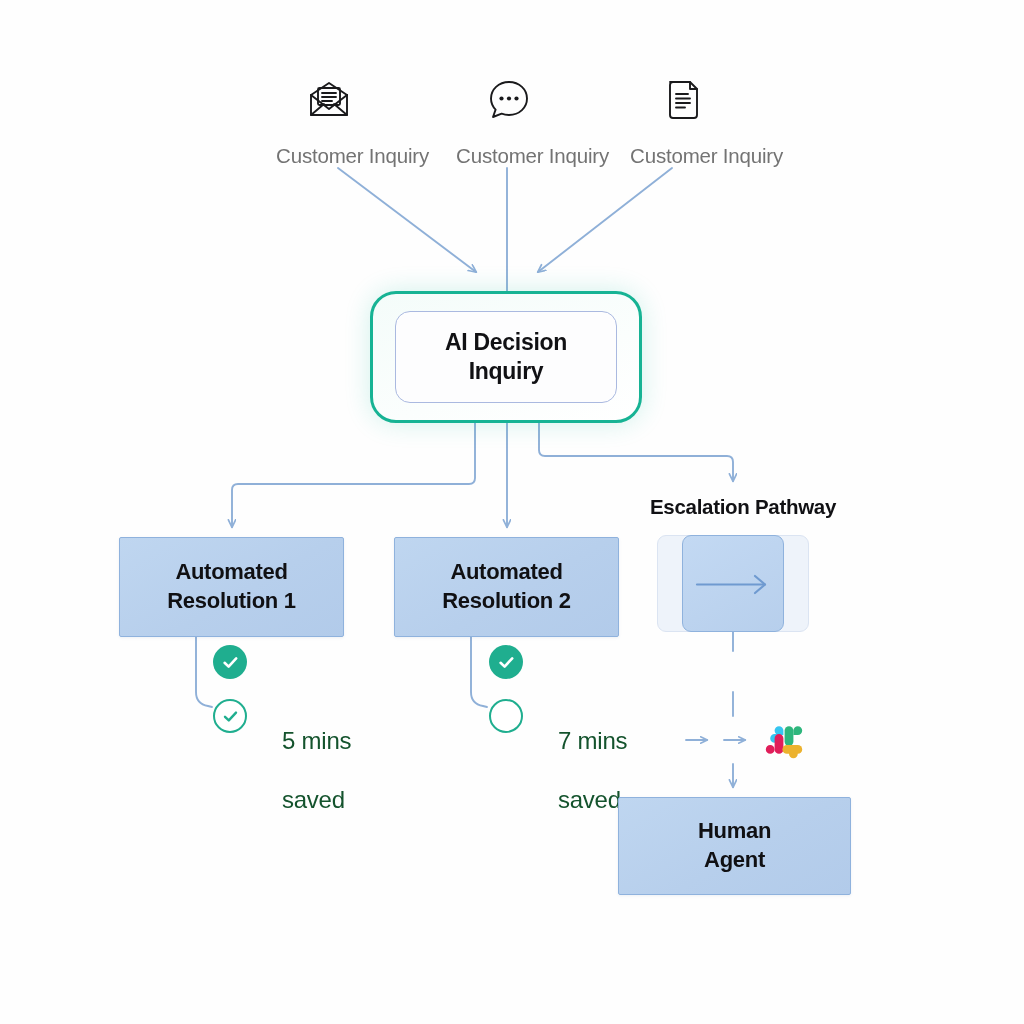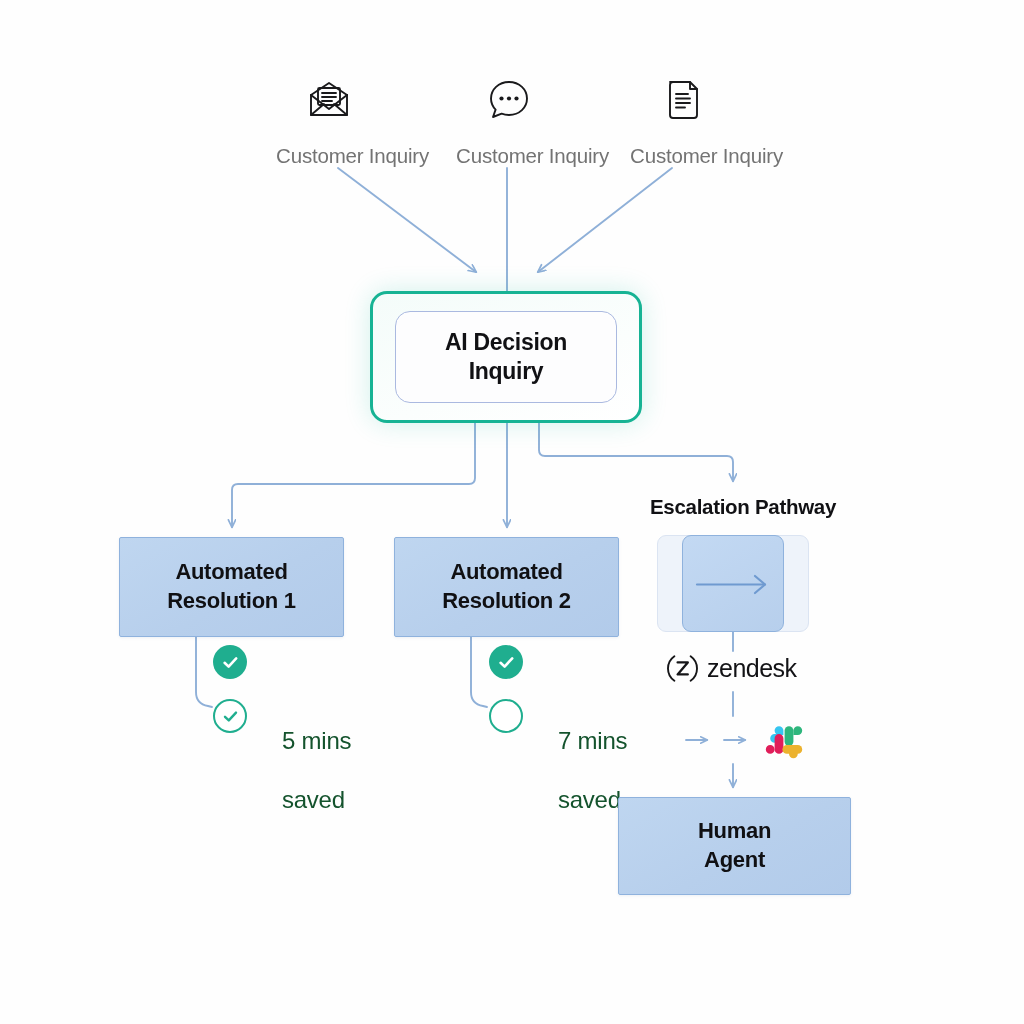--- a/index.html
+++ b/index.html
@@ -48,21 +48,21 @@
     white-space: nowrap;
     text-align: right;
   }
   
   #engine-outer {
     left: 370px;
     top: 291px;
     width: 272px;
     height: 132px;
     border: 3.2px solid #17b394;
-    border-radius: 17px;
+    border-radius: 26px;
     background: linear-gradient(160deg, #f4fcfa 0%, #fbfefd 60%, #ffffff 100%);
     box-shadow: 0 0 26px rgba(32, 190, 160, 0.20);
   }
   #engine-inner {
     position: absolute;
     left: 22px;
     top: 17px;
     right: 22px;
     bottom: 17px;
     border: 1.4px solid #aab9e0;
@@ -304,28 +304,20 @@
 
   <div class="node" id="esc-label">Escalation Pathway</div>
   <div class="node" id="esc-outer"></div>
   <div class="node" id="esc-inner">
     <svg width="102" height="97" viewBox="0 0 102 97" fill="none" stroke="#6f9ad0" stroke-width="2.2" stroke-linecap="round" stroke-linejoin="round">
       <path d="M14,48.5 H82"></path>
       <path d="M72,40 L82,48.5 L72,57"></path>
     </svg>
   </div>
 
-  <div class="node" id="zendesk">
-    <svg width="33" height="33" viewBox="0 0 33 33" fill="none">
-      <path d="M8.4,4.2 A15,15 0 0 0 8.4,28.8" stroke="#161618" stroke-width="1.9" stroke-linecap="round"></path>
-      <path d="M24.6,4.2 A15,15 0 0 1 24.6,28.8" stroke="#161618" stroke-width="1.9" stroke-linecap="round"></path>
-      <path d="M11.6,10.4 H21.8 L11.6,22.4 H21.8" stroke="#161618" stroke-width="2.3" stroke-linecap="round" stroke-linejoin="round"></path>
-    </svg>
-    <span class="zname">zendesk</span>
-  </div>
 
   <div class="node" id="slack">
     <svg width="48" height="48" viewBox="0 0 48 48">
       <g stroke-linecap="round">
 
         <path d="M14.6,26.8 a4.4,4.4 0 1 1 0,-8.8 h4.4 v4.4 a4.4,4.4 0 0 1 -4.4,4.4 z" fill="#36C5F0"></path>
         <path d="M14.6,14.6 a4.4,4.4 0 1 1 8.8,0 v4.4 h-4.4 a4.4,4.4 0 0 1 -4.4,-4.4 z" fill="#36C5F0"></path>
 
         <path d="M21.2,14.6 a4.4,4.4 0 1 1 8.8,0 v4.4 h-4.4 z" fill="#2EB67D" opacity="0"></path>
         <path d="M33.4,14.6 a4.4,4.4 0 1 1 8.8,0 a4.4,4.4 0 0 1 -4.4,4.4 h-4.4 z" fill="#2EB67D"></path>

